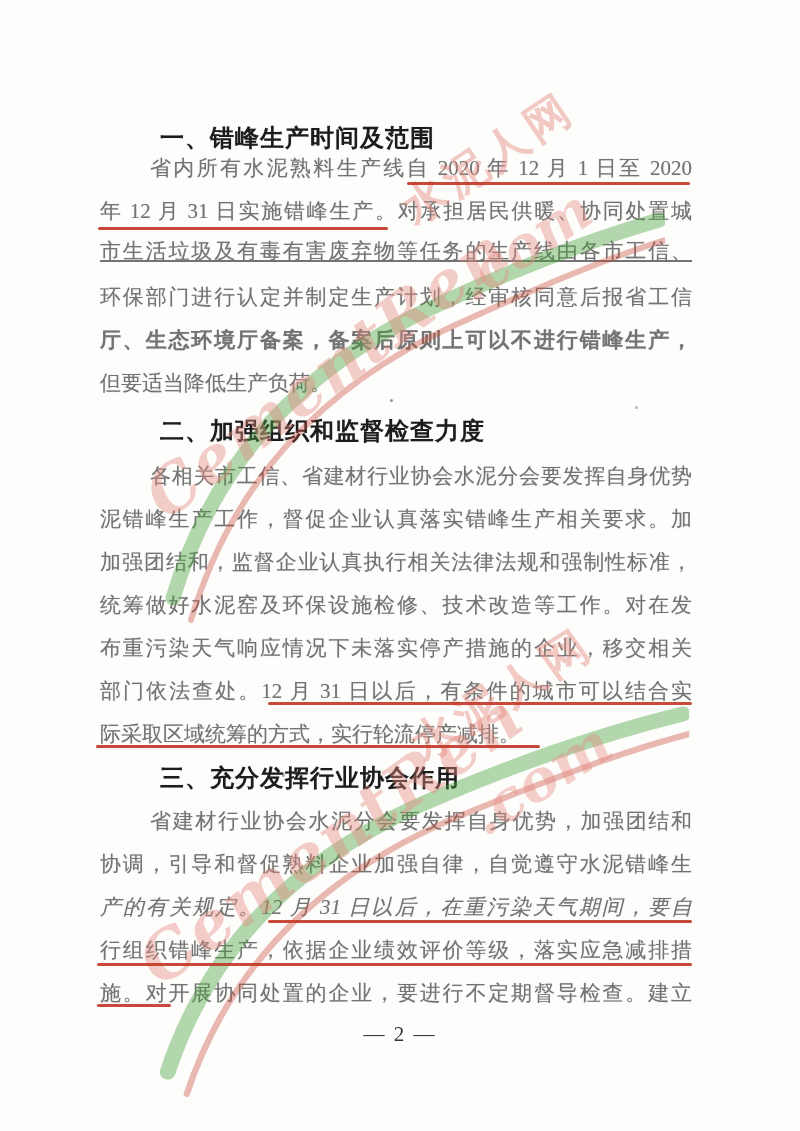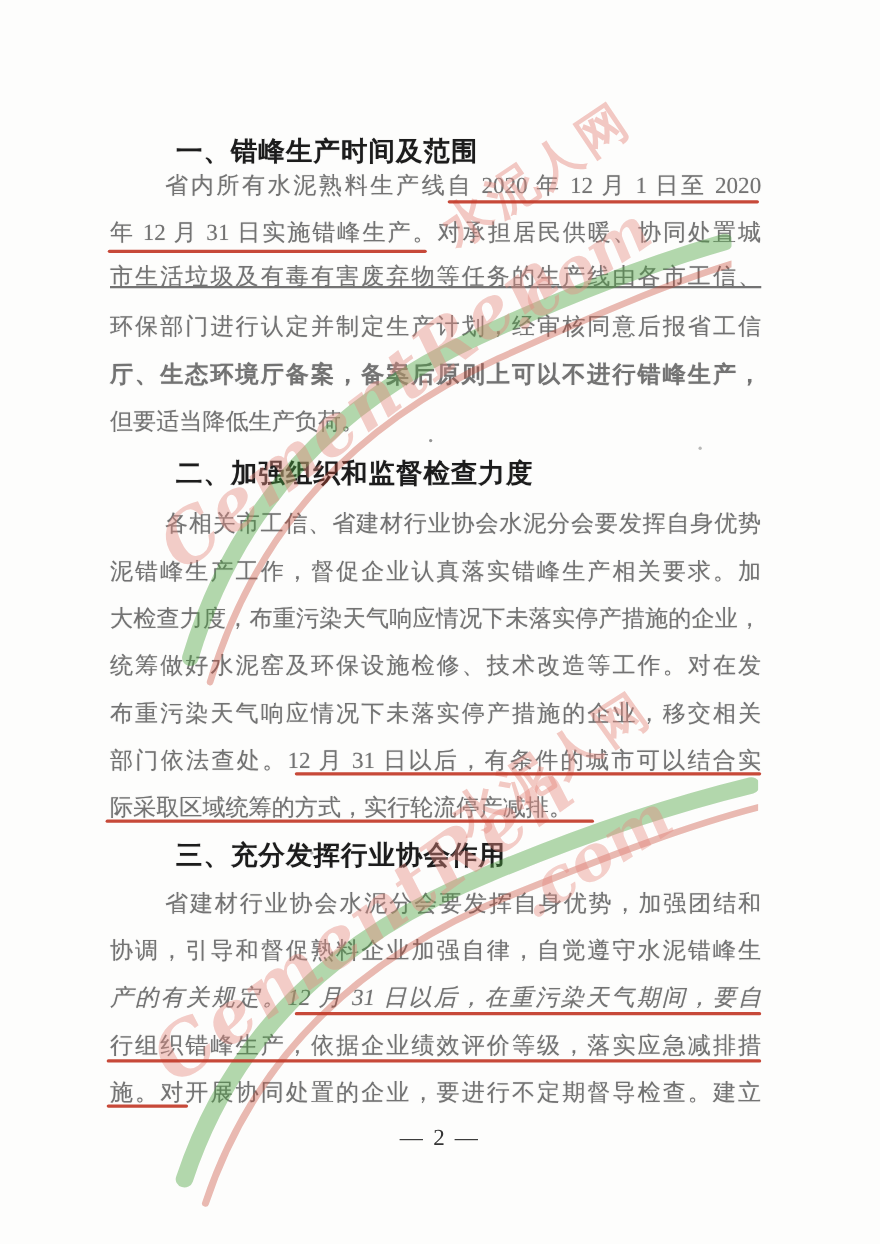--- a/index.html
+++ b/index.html
@@ -126,21 +126,21 @@
       <div class="line heading" style="top: 122px; left: 160px;">一、错峰生产时间及范围</div>
       <div class="line body indent stretch" style="top: 152px; left: 150px;">省内所有水泥熟料生产线自 2020 年 12 月 1 日至 2020</div>
       <div class="line body stretch" style="top: 195px; left: 100px;">年 12 月 31 日实施错峰生产。对承担居民供暖、协同处置城</div>
       <div class="line body stretch" style="top: 235px; left: 100px; text-decoration: underline;">市生活垃圾及有毒有害废弃物等任务的生产线由各市工信、</div>
       <div class="line body stretch" style="top: 281px; left: 100px;">环保部门进行认定并制定生产计划，经审核同意后报省工信</div>
       <div class="line body stretch" style="top: 324px; left: 100px; font-weight: bold;">厅、生态环境厅备案，备案后原则上可以不进行错峰生产，</div>
       <div class="line body plain" style="top: 367px; left: 100px;">但要适当降低生产负荷。</div>
       <div class="line heading" style="top: 415px; left: 160px;">二、加强组织和监督检查力度</div>
       <div class="line body indent stretch" style="top: 460px; left: 150px;">各相关市工信、省建材行业协会水泥分会要发挥自身优势</div>
       <div class="line body stretch" style="top: 503px; left: 100px;">泥错峰生产工作，督促企业认真落实错峰生产相关要求。加</div>
-      <div class="line body stretch" style="top: 546px; left: 100px;">大检查力度，布重污染天气响应情况下未落实停产措施的企业，</div>
+      <div class="line body stretch" style="top: 546px; left: 100px;">加强团结和，监督企业认真执行相关法律法规和强制性标准，</div>
       <div class="line body stretch" style="top: 589px; left: 100px;">统筹做好水泥窑及环保设施检修、技术改造等工作。对在发</div>
       <div class="line body stretch" style="top: 632px; left: 100px;">布重污染天气响应情况下未落实停产措施的企业，移交相关</div>
       <div class="line body stretch" style="top: 675px; left: 100px;">部门依法查处。12 月 31 日以后，有条件的城市可以结合实</div>
       <div class="line body plain" style="top: 718px; left: 100px; font-family: Liberation Serif, serif;">际采取区域统筹的方式，实行轮流停产减排。</div>
       <div class="line heading" style="top: 762px; left: 160px;">三、充分发挥行业协会作用</div>
       <div class="line body indent stretch" style="top: 805px; left: 150px;">省建材行业协会水泥分会要发挥自身优势，加强团结和</div>
       <div class="line body stretch" style="top: 848px; left: 100px;">协调，引导和督促熟料企业加强自律，自觉遵守水泥错峰生</div>
       <div class="line body stretch" style="top: 891px; left: 100px; font-style: italic;">产的有关规定。12 月 31 日以后，在重污染天气期间，要自</div>
       <div class="line body stretch" style="top: 934px; left: 100px;">行组织错峰生产，依据企业绩效评价等级，落实应急减排措</div>
       <div class="line body stretch" style="top: 977px; left: 100px;">施。对开展协同处置的企业，要进行不定期督导检查。建立</div>

